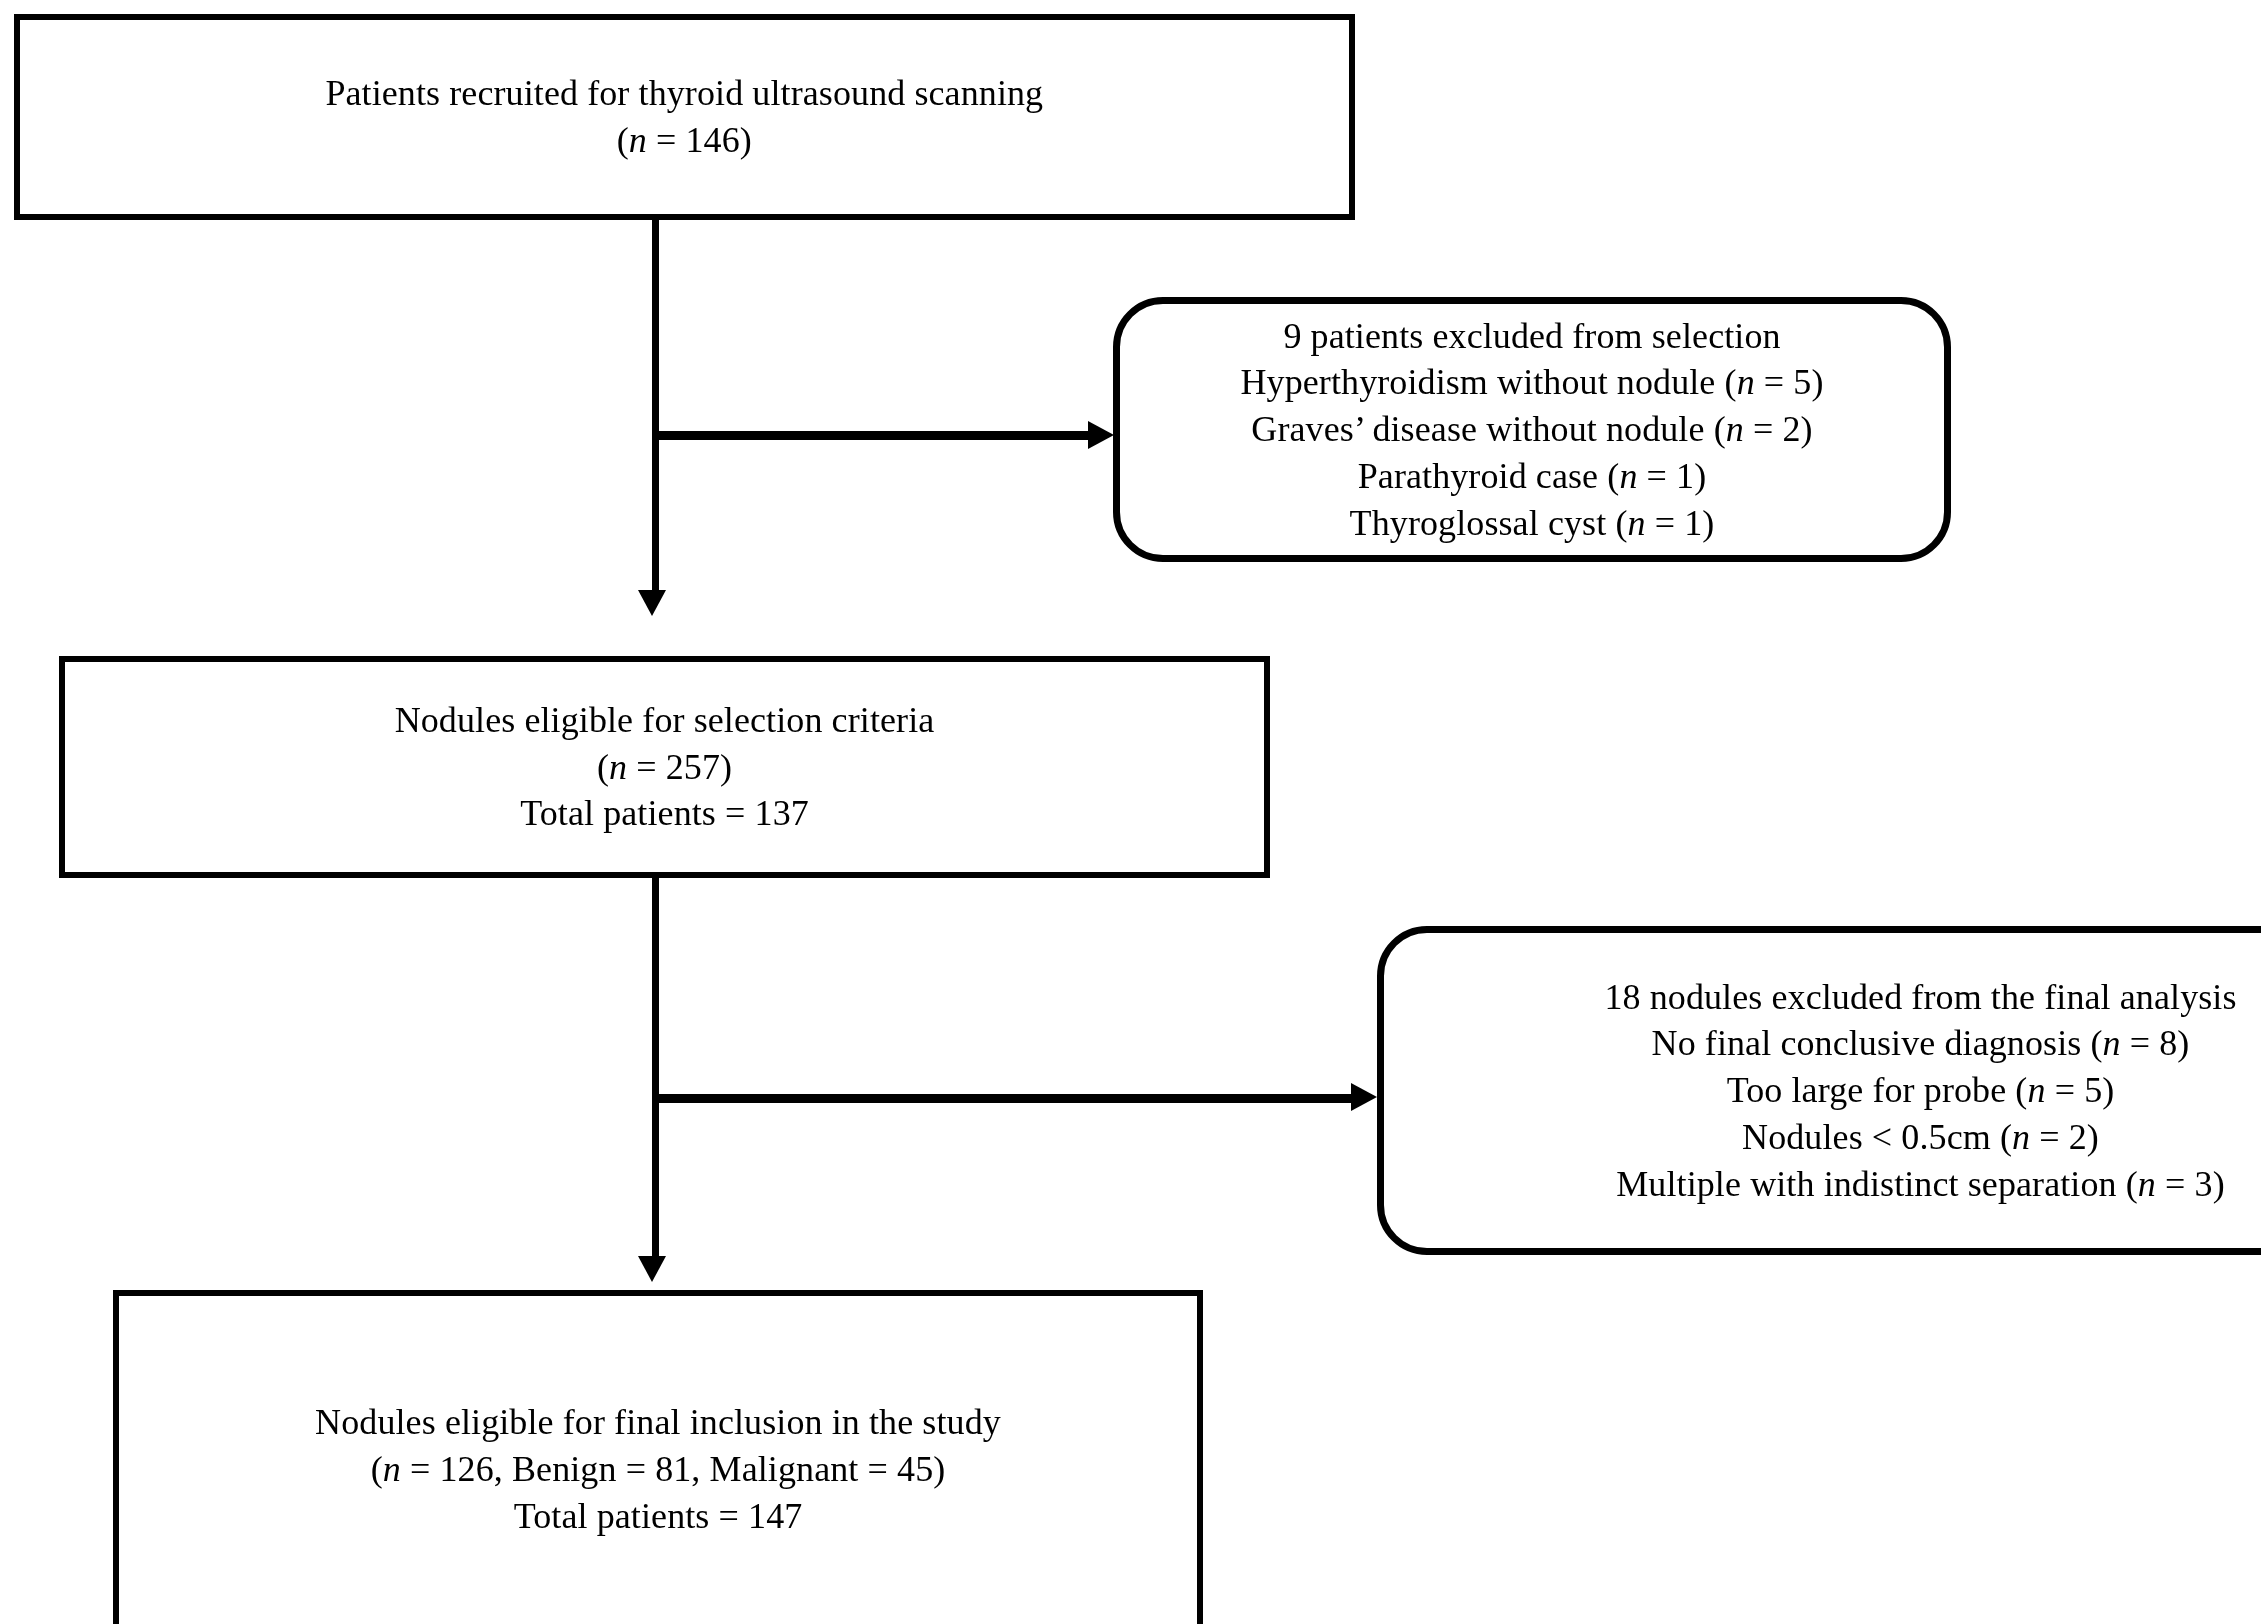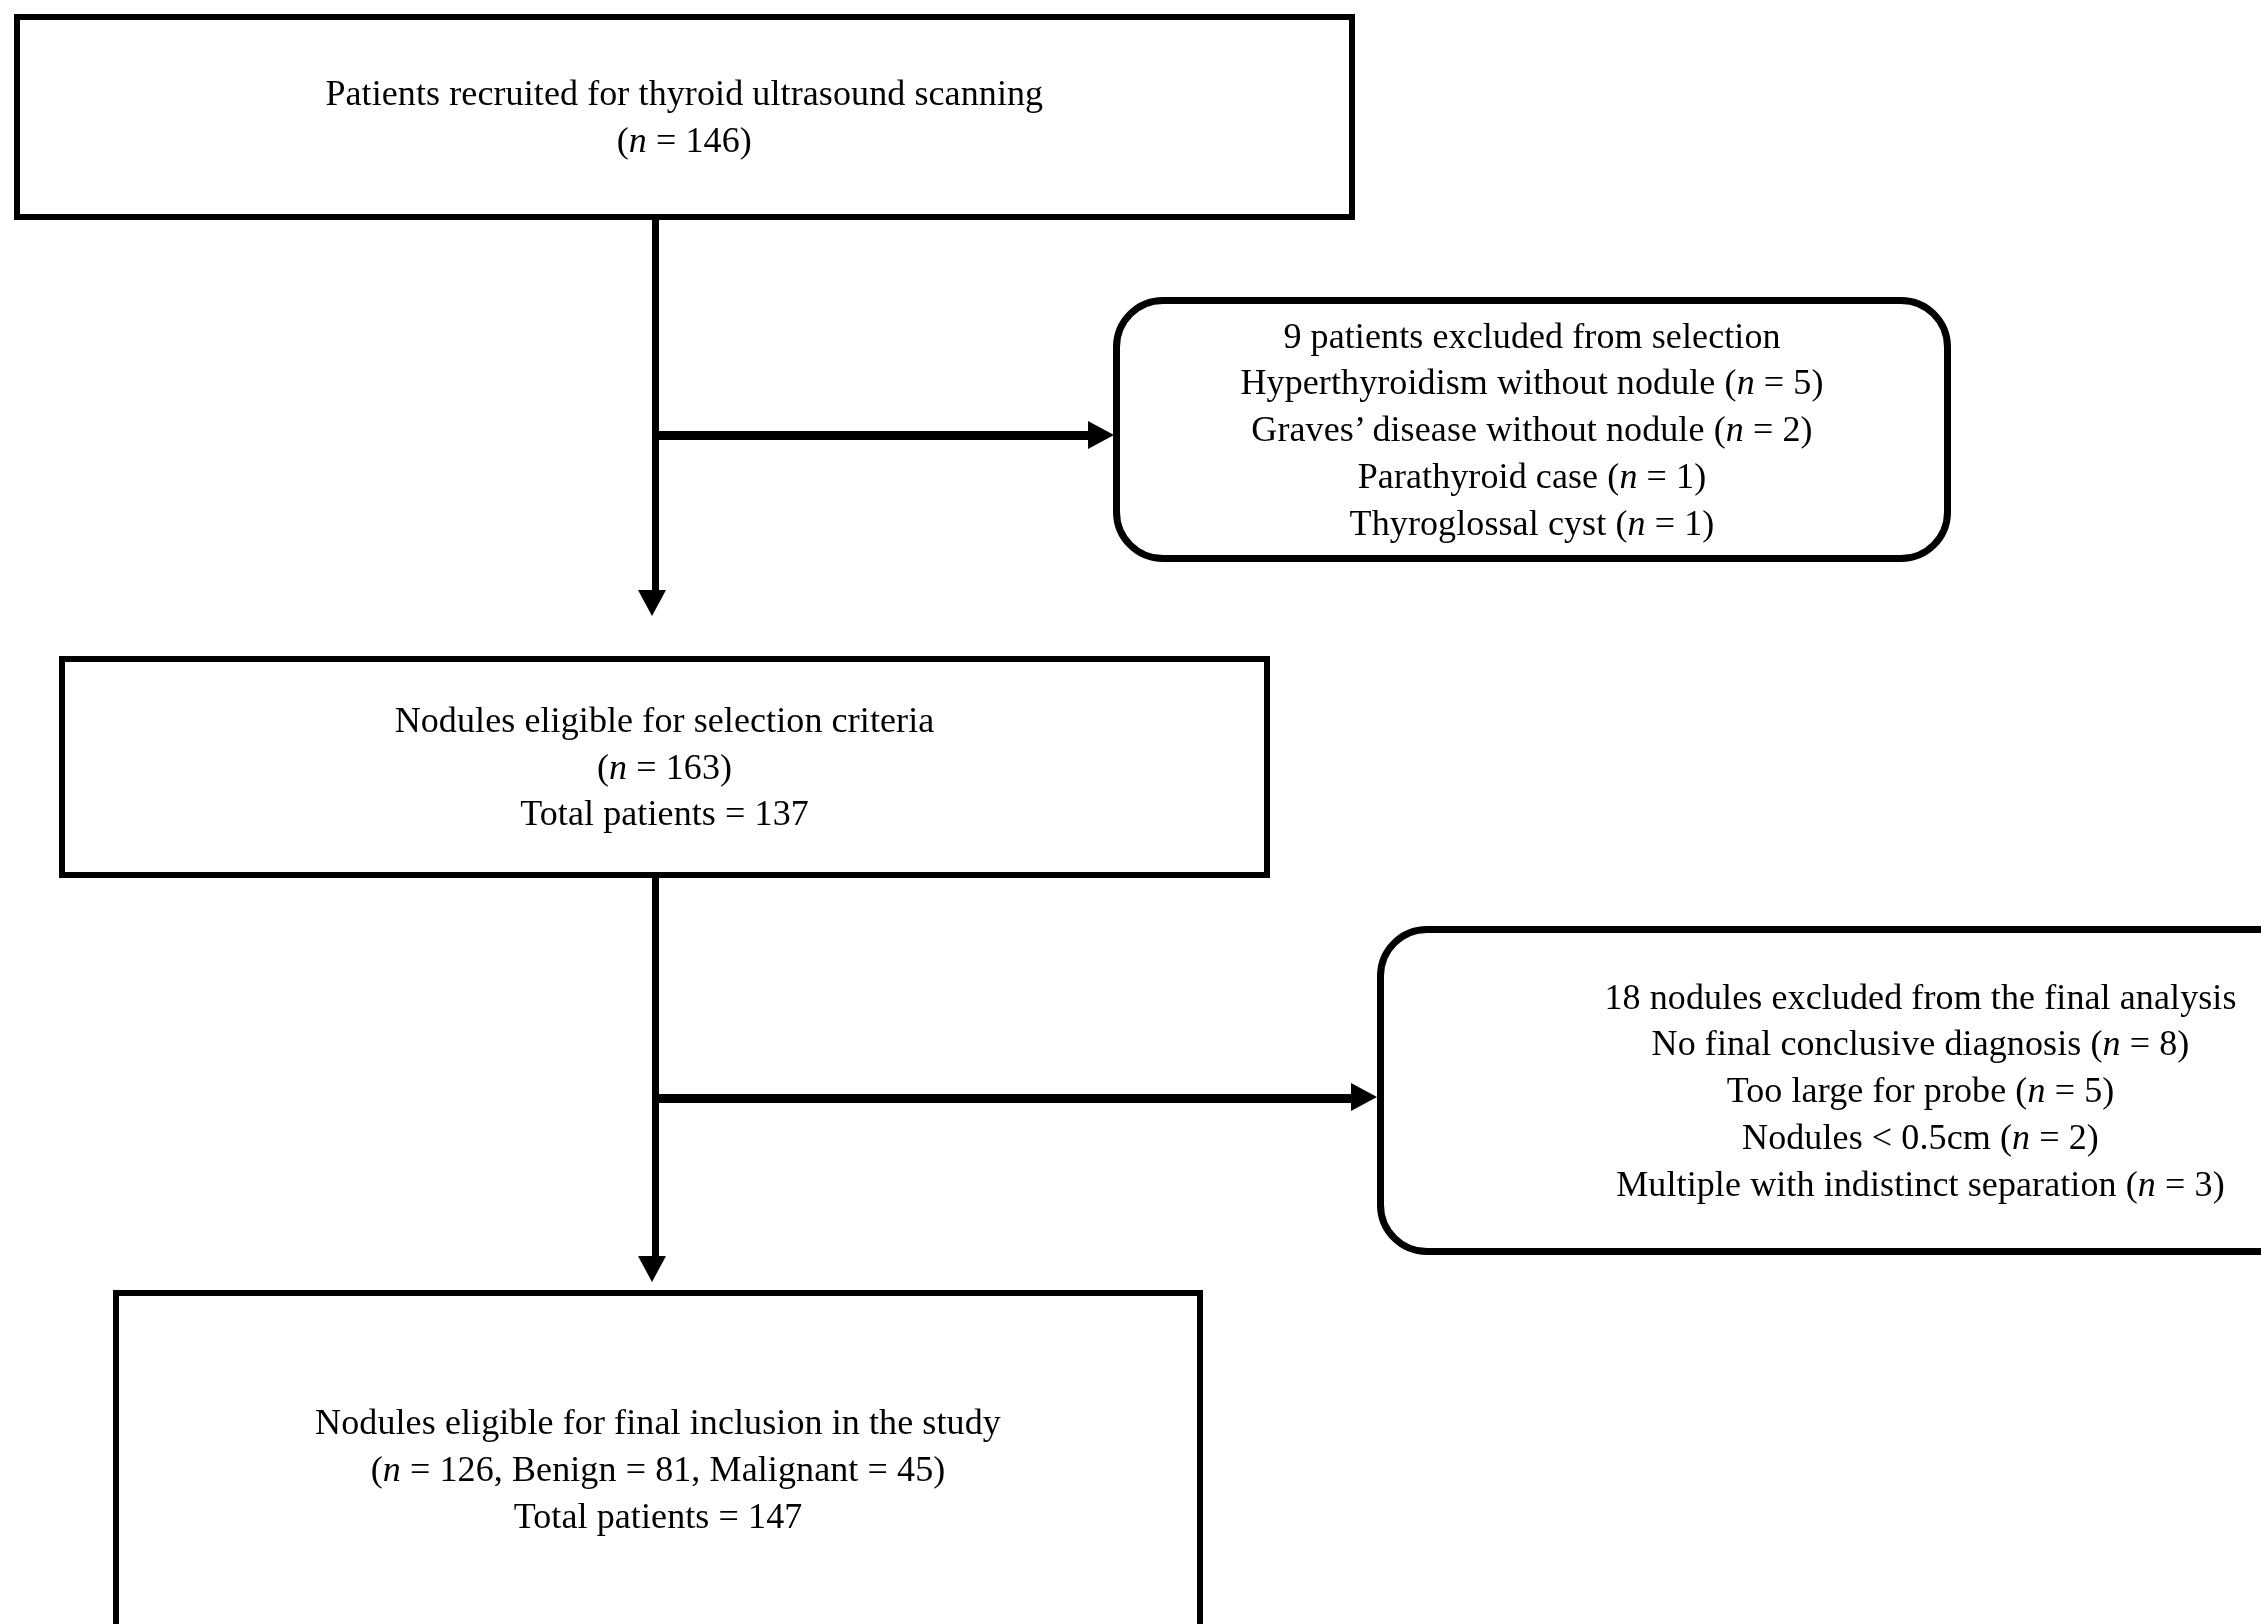--- a/index.html
+++ b/index.html
@@ -130,21 +130,21 @@
       <span class="line"><span>Hyperthyroidism without nodule (</span><em>n</em><span> = 5)</span></span>
       <span class="line"><span>Graves’ disease without nodule  (</span><em>n</em><span> = 2)</span></span>
       <span class="line"><span>Parathyroid case (</span><em>n</em><span> = 1)</span></span>
       <span class="line"><span>Thyroglossal cyst (</span><em>n</em><span> = 1)</span></span>
     </div>
   </div>
 
   <div class="node rect" id="box-eligible">
     <div class="body">
       <span class="line">Nodules eligible for selection criteria</span>
-      <span class="line"><span>(</span><em>n</em><span> = 163)</span></span>
+      <span class="line"><span>(</span><em>n</em><span> = 257)</span></span>
       <span class="line">Total patients = 137</span>
     </div>
   </div>
 
   <div class="vstem conn" id="vstem-2"></div>
   <div class="vhead conn" id="vhead-2"></div>
 
   <div class="hstem conn" id="hstem-2"></div>
   <div class="hhead conn" id="hhead-2"></div>
 

